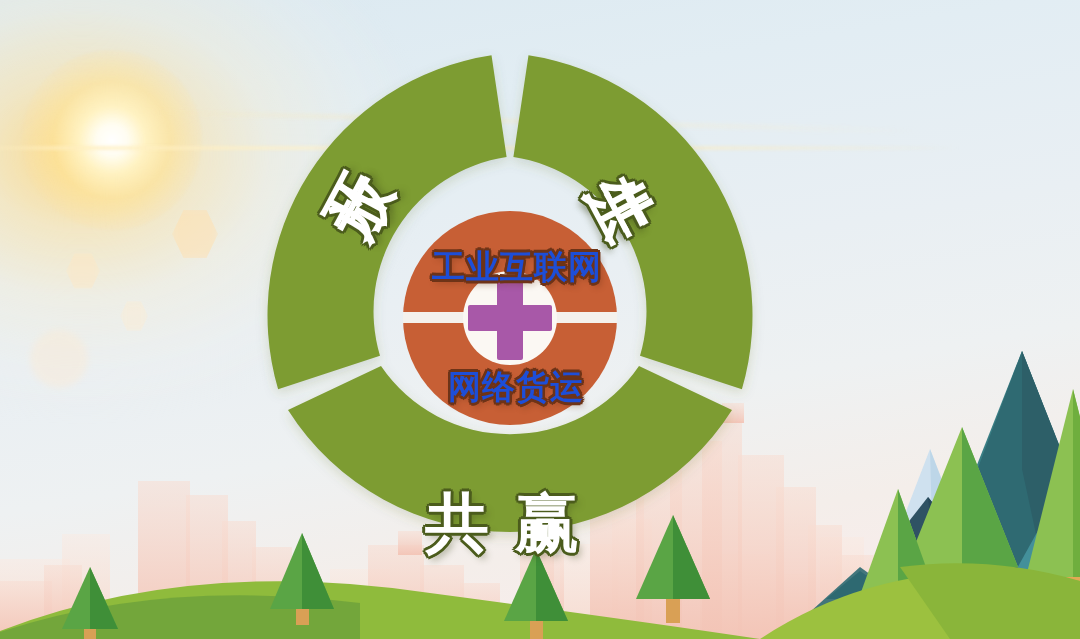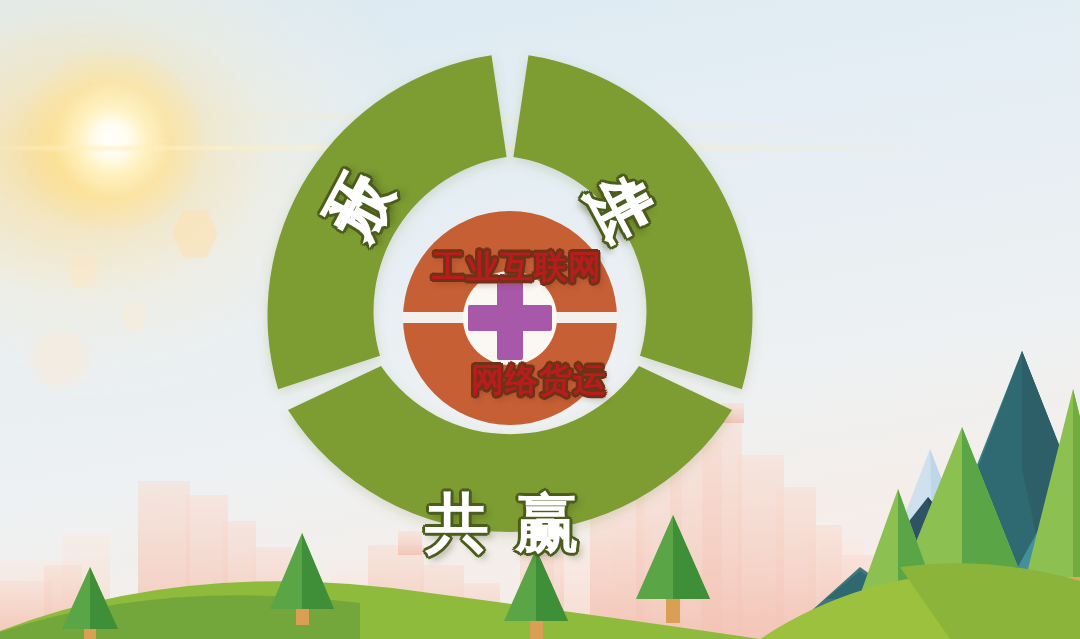--- a/index.html
+++ b/index.html
@@ -88,30 +88,30 @@
   }
   .label-gongying{
     font-size:64px;
     left:-85px;top:162px;
     letter-spacing:26px;
     text-align:center;
   }
 
   .center-text{
     position:absolute;
-    color:#b91c1c;font-weight:bold;white-space:nowrap;
+    color:#1d4ed8;font-weight:bold;white-space:nowrap;
     letter-spacing:1px;
     text-shadow:
       2.6px 0 0 #6e3317, -2.6px 0 0 #6e3317, 0 2.6px 0 #6e3317, 0 -2.6px 0 #6e3317,
       1.9px 1.9px 0 #6e3317, -1.9px 1.9px 0 #6e3317, 1.9px -1.9px 0 #6e3317, -1.9px -1.9px 0 #6e3317,
       3px 4px 6px rgba(90,40,15,.4);
     pointer-events:none;
   }
   .center-top{font-size:33px;left:-78px;top:-73px;}
-  .center-bottom{font-size:33px;left:-62px;top:40px;margin-left:23px;}
+  .center-bottom{font-size:33px;left:-62px;top:47px;}
 </style>
 </head>
 <body>
 
 <div class="stage">
 
   <div class="sky"></div>
   <div class="sky-warm"></div>
   <div class="sun-core"></div>
   <div class="sun-streak"></div>

